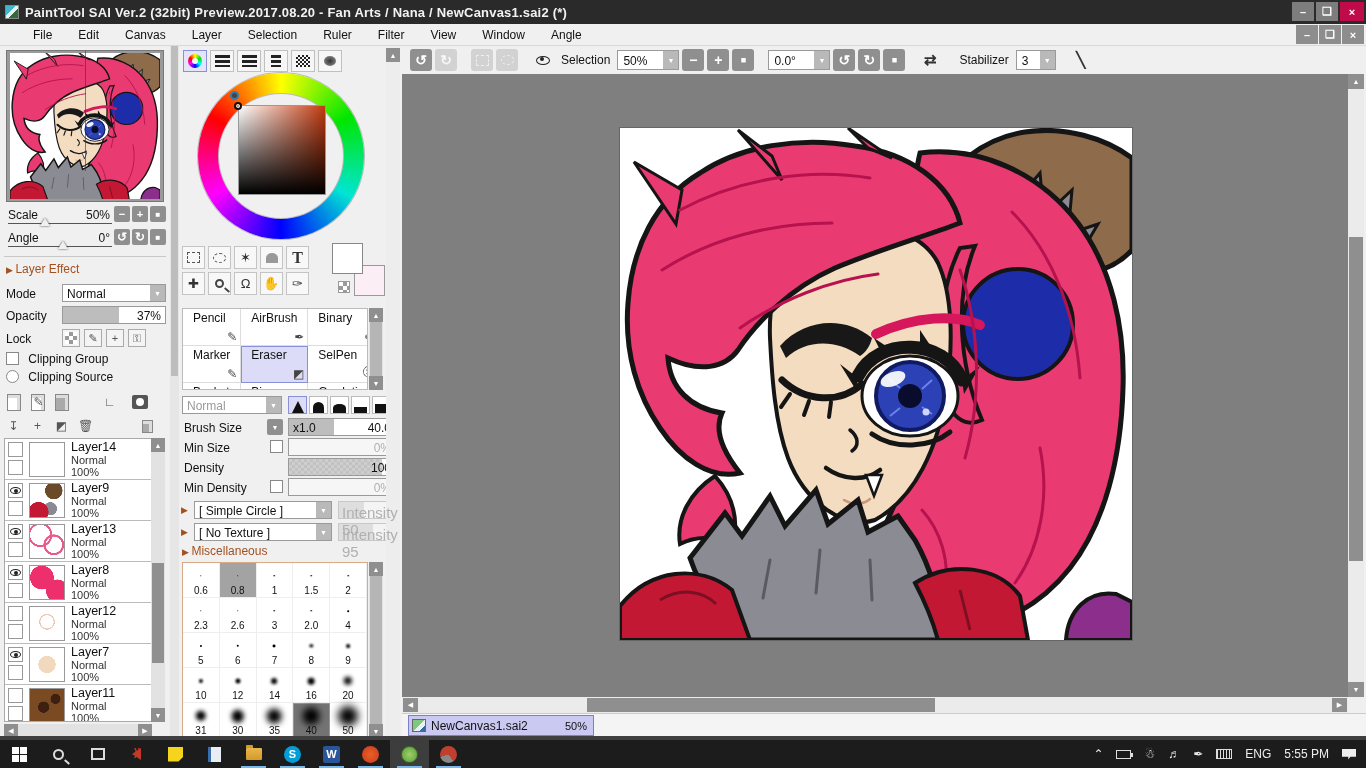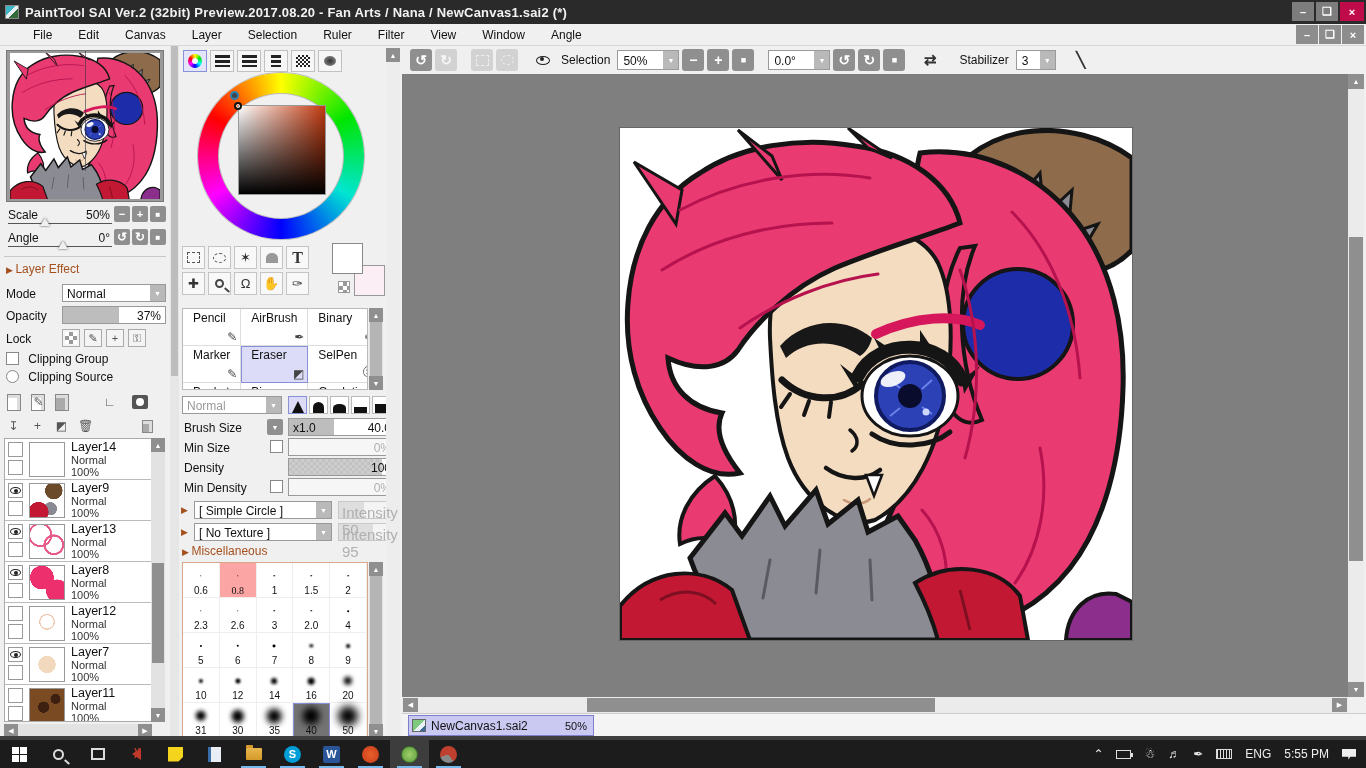--- a/index.html
+++ b/index.html
@@ -174,21 +174,21 @@
     background:#f4f4f4; color:#b0b0b0; font-size:15px; padding:2px 3px; }
   .intensity .ifill { position:absolute; left:0; top:0; bottom:0; width:45%; background:#dedede; z-index:0; }
   .intensity span{ position:relative; z-index:1; }
   .arrowhead { color:#a4501e; font-size:9px; position:absolute; left:-1px; top:4px; }
 
   .miscgrid { position:absolute; left:3px; top:516px; width:186px; height:176px; background:#fff;
     border:1px solid #d8a888; display:grid; grid-template-columns:repeat(5,1fr); grid-auto-rows:35px; overflow:hidden; }
   .mcell { border-right:1px solid #eee; border-bottom:1px solid #eee; position:relative; font-size:10px; }
   .mcell .num { position:absolute; bottom:1px; width:100%; text-align:center; }
   .mcell .dot { position:absolute; left:50%; top:38%; transform:translate(-50%,-50%); border-radius:50%; background:#000; }
-  .mcell.hl { background:#fca5a5;font-family:Liberation Serif, serif; }
+  .mcell.hl { background:#a3a3a3; }
   .mcell.sel { background:#737373; outline:1.5px solid #8890d8; outline-offset:-1.5px; }
   .mgscroll { position:absolute; left:190px; top:516px; width:14px; height:176px; background:#e2e2e2;
     display:flex; flex-direction:column; justify-content:space-between; }
   .mgscroll .mid { flex:1; margin:0 1px; background:#b5b5b5; }
   .mpscroll { position:absolute; left:207px; top:2px; width:14px; height:690px; background:#ededed; }
 
   
   .toolbarrow { position:absolute; left:402px; top:46px; width:964px; height:28px; background:#f0f0f0;
     display:flex; align-items:center; gap:3px; padding-left:8px; }
   .tbtn { width:22px; height:22px; border-radius:3px; background:#8f8f8f; color:#fff; display:flex;

